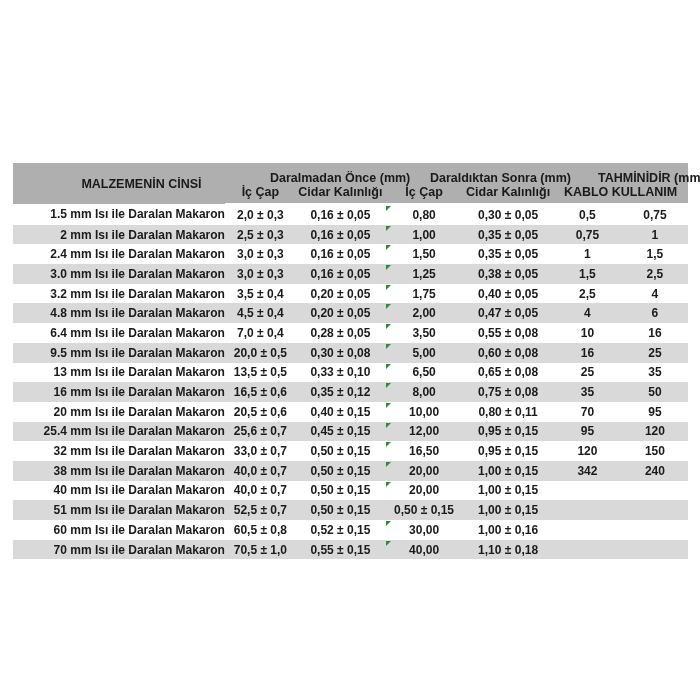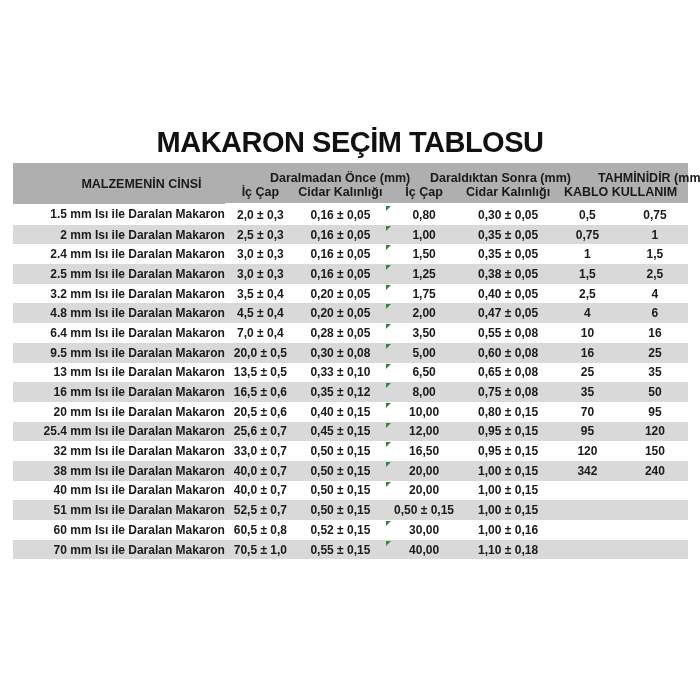--- a/index.html
+++ b/index.html
@@ -39,21 +39,20 @@
   .marker{
     position:absolute;top:1px;left:1px;width:0;height:0;
     border-top:5px solid var(--marker-green);
     border-right:5px solid transparent;
   }
 </style>
 </head>
 <body>
 
 <div class="page">
-  <div class="title">MAKARON SEÇİM TABLOSU</div>
 
   <table class="sel">
     <colgroup>
       <col style="width:31.4%">
       <col style="width:10.5%">
       <col style="width:13.2%">
       <col style="width:11.6%">
       <col style="width:13.3%">
       <col style="width:10.2%">
       <col style="width:9.8%">
@@ -98,21 +97,21 @@
       <td class="mat">2.4 mm Isı ile Daralan Makaron</td>
       <td>3,0 ± 0,3</td>
       <td>0,16 ± 0,05</td>
       <td class="has-marker"><span class="marker"></span><span class="val">1,50</span></td>
       <td>0,35 ± 0,05</td>
       <td>1</td>
       <td>1,5</td>
     </tr>
 
     <tr>
-      <td class="mat">2.5 mm Isı ile Daralan Makaron</td>
+      <td class="mat">3.0 mm Isı ile Daralan Makaron</td>
       <td>3,0 ± 0,3</td>
       <td>0,16 ± 0,05</td>
       <td class="has-marker"><span class="marker"></span><span class="val">1,25</span></td>
       <td>0,38 ± 0,05</td>
       <td>1,5</td>
       <td>2,5</td>
     </tr>
 
     <tr>
       <td class="mat">3.2 mm Isı ile Daralan Makaron</td>
@@ -172,21 +171,21 @@
       <td>0,75 ± 0,08</td>
       <td>35</td>
       <td>50</td>
     </tr>
 
     <tr>
       <td class="mat">20 mm Isı ile Daralan Makaron</td>
       <td>20,5 ± 0,6</td>
       <td>0,40 ± 0,15</td>
       <td class="has-marker"><span class="marker"></span><span class="val">10,00</span></td>
-      <td>0,80 ± 0,15</td>
+      <td>0,80 ± 0,11</td>
       <td>70</td>
       <td>95</td>
     </tr>
 
     <tr>
       <td class="mat">25.4 mm Isı ile Daralan Makaron</td>
       <td>25,6 ± 0,7</td>
       <td>0,45 ± 0,15</td>
       <td class="has-marker"><span class="marker"></span><span class="val">12,00</span></td>
       <td>0,95 ± 0,15</td>

